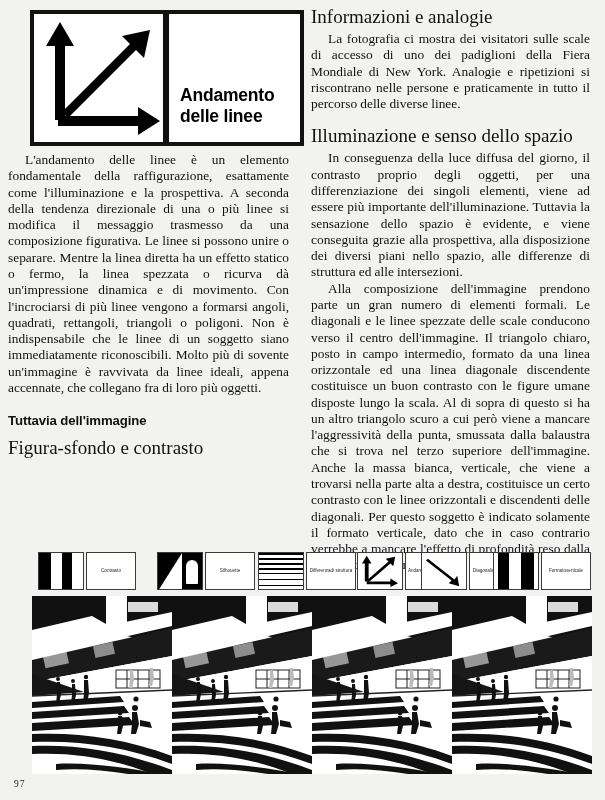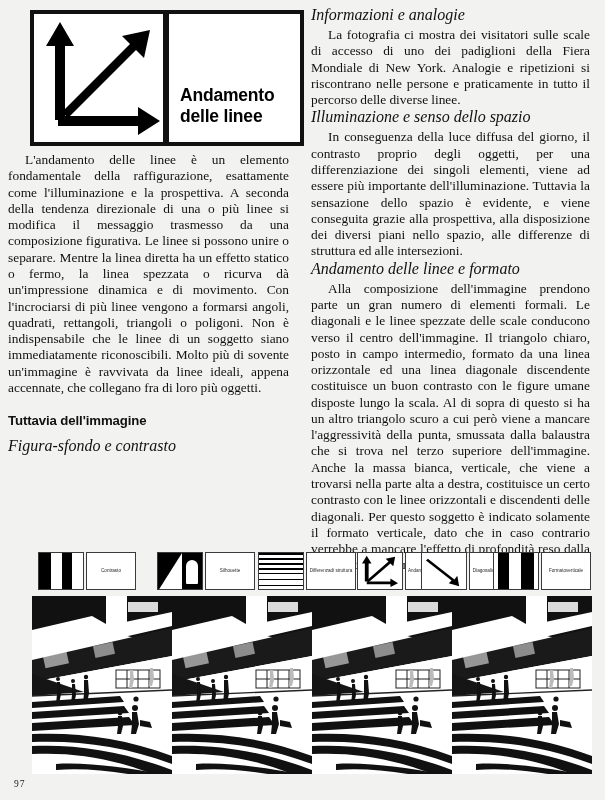--- a/index.html
+++ b/index.html
@@ -46,26 +46,25 @@
   }
   h2.sec{
     font-family:"Liberation Sans", sans-serif;
     font-weight:bold;
     font-size:13.2px;
     margin:17px 0 9px 0;
     letter-spacing:-0.1px;
   }
   h3.sub{
     font-family:"Liberation Serif", serif;
-    font-style:italic;
     font-weight:normal;
-    font-size:16px;
+    font-size:19px;
     margin:0 0 3px 0;
   }
-  h3.sub.spaced{}
+  h3.sub.spaced{margin-top:13px;}
   .rt-pad{padding-top:6px;}
 
   
   .strip{
     position:absolute;left:0;top:552px;width:605px;height:42px;
   }
   .icobox{
     position:absolute;top:0;
     box-sizing:border-box;
     border:1px solid #3a3a3a;
@@ -155,21 +154,20 @@
   </div>
 
   <div class="col-right">
     <div class="rt-pad"></div>
     <h3 class="sub">Informazioni e analogie</h3>
     <p class="body">La fotografia ci mostra dei visitatori sulle scale di accesso di uno dei padiglioni della Fiera Mondiale di New York. Analogie e ripetizioni si riscontrano nelle persone e praticamente in tutto il percorso delle diverse linee.</p>
 
     <h3 class="sub spaced">Illuminazione e senso dello spazio</h3>
     <p class="body">In conseguenza della luce diffusa del giorno, il contrasto proprio degli oggetti, per una differenziazione dei singoli elementi, viene ad essere più importante dell'illuminazione. Tuttavia la sensazione dello spazio è evidente, e viene conseguita grazie alla prospettiva, alla disposizione dei diversi piani nello spazio, alle differenze di struttura ed alle intersezioni.</p>
 
-    <h3 class="sub spaced">Andamento delle linee e formato</h3>
     <p class="body">Alla composizione dell'immagine prendono parte un gran numero di elementi formali. Le diagonali e le linee spezzate delle scale conducono verso il centro dell'immagine. Il triangolo chiaro, posto in campo intermedio, formato da una linea orizzontale ed una linea diagonale discendente costituisce un buon contrasto con le figure umane disposte lungo la scala. Al di sopra di questo si ha un altro triangolo scuro a cui però viene a mancare l'aggressività della punta, smussata dalla balaustra che si trova nel terzo superiore dell'immagine. Anche la massa bianca, verticale, che viene a trovarsi nella parte alta a destra, costituisce un certo contrasto con le linee orizzontali e discendenti delle diagonali. Per questo soggetto è indicato solamente il formato verticale, dato che in caso contrario verrebbe a mancare l'effetto di profondità reso dalla scala, situata in primo piano.</p>
   </div>
 
   <div class="strip">
 
     <div class="icobox" style="left:38px">
       <div class="art bars-contrast"></div>
     </div>
     <div class="icolabel" style="left:86px">
         <span>Contrasto</span>

